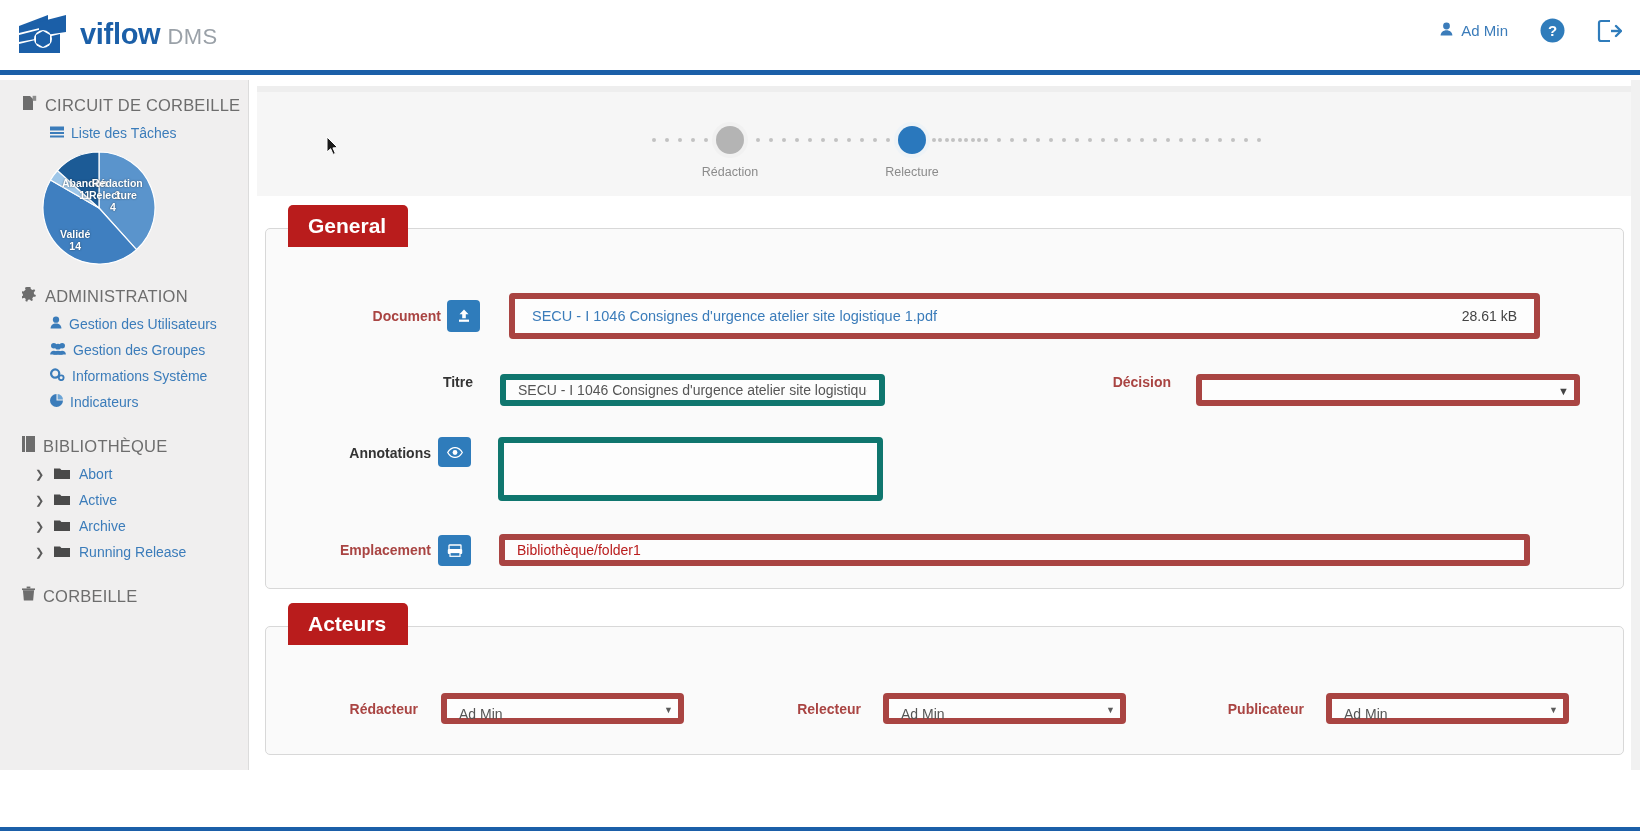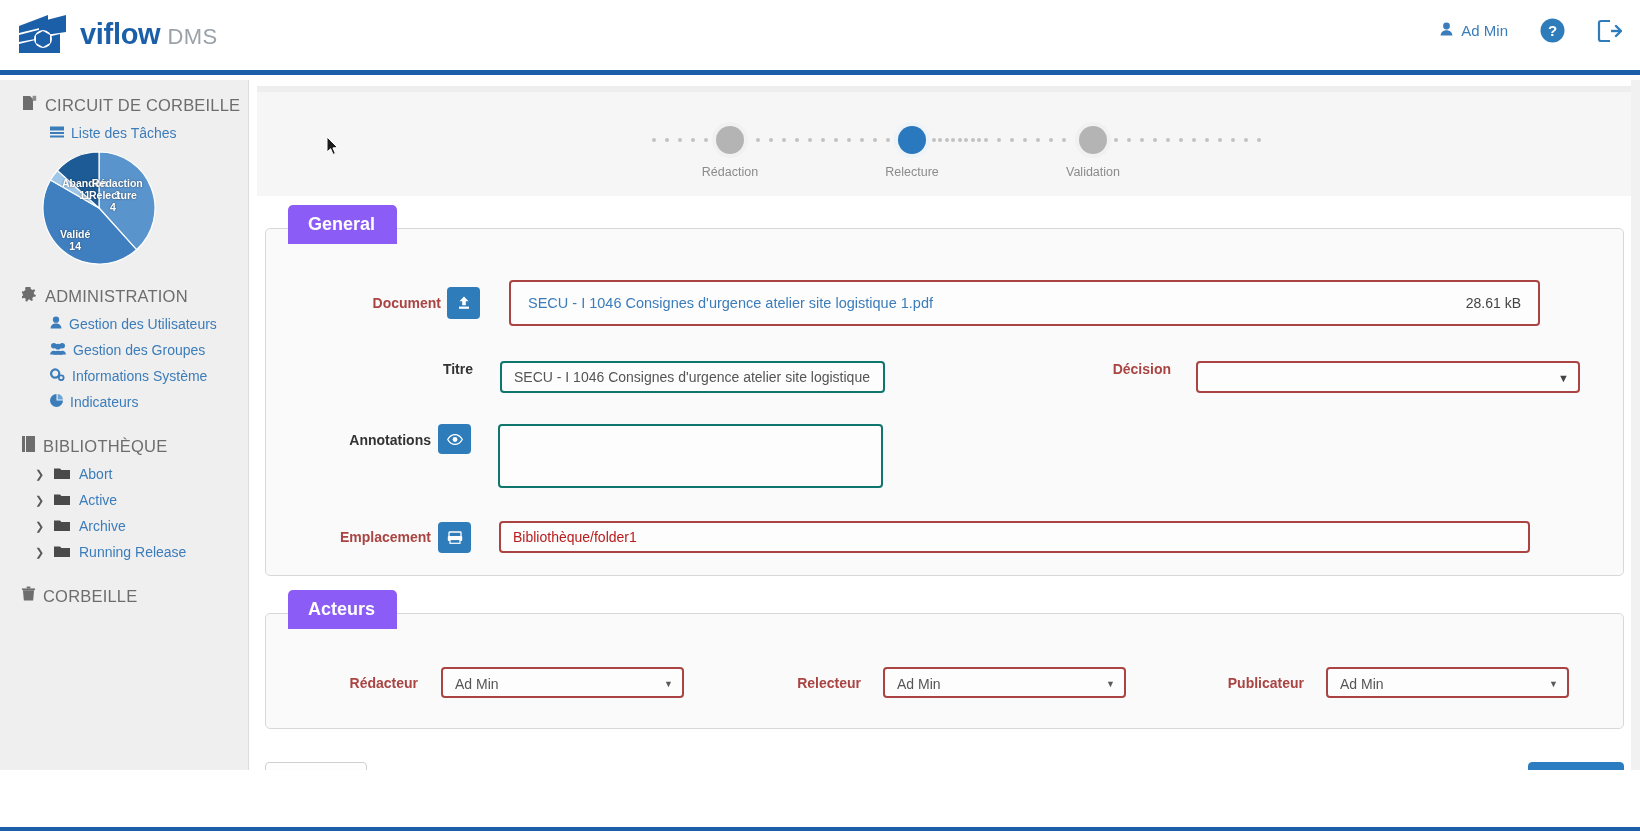--- a/index.html
+++ b/index.html
@@ -89,43 +89,43 @@
   
   .panel {
     position: relative;
     margin: 0 16px;
     border: 1px solid #d8d8d8;
     border-radius: 5px;
     background: #fafafa;
   }
   .panel-legend {
     position: absolute; left: 22px; top: -24px;
-    background: #8b5cf6; color: #ffffff;
-    font-size: 18px; font-weight: bold;
+    background: #b91c1c; color: #ffffff;
+    font-size: 21px; font-weight: bold;
     padding: 9px 22px 9px 20px;
     border-radius: 5px 5px 0 0;
   }
 
-  .form-row { display: flex; align-items: flex-start; padding: 17px 0 0 0; }
+  .form-row { display: flex; align-items: flex-start; padding: 17px 0 0 0; margin-top: 13px; }
   .lbl {
     font-size: 14px; font-weight: bold; text-align: right;
     padding-top: 9px;
   }
   .lbl.req { color: #a94442; }
   .lbl.plain { color: #333333; }
 
   .sq-btn {
     width: 34px; height: 31px; border-radius: 4px;
     background: #2f7cbb; color: #fff;
     display: flex; align-items: center; justify-content: center;
     cursor: pointer; flex: none;
   }
 
   .inp {
-    border: 2px solid #0f766e; border-radius: 4px; background: #fdfdfd;
+    border: 6px solid #0f766e; border-radius: 4px; background: #fdfdfd;
     font-size: 14px; color: #555; padding: 8px 12px;
     font-family: "Liberation Sans", sans-serif;
   }
   .inp.err { border-color: #a94442; }
   .inp.err-text { color: #b91c1c; }
 
   select.inp { -webkit-appearance: none; appearance: none; background-image: none; }
   .sel-wrap { position: relative; display: inline-block; }
   .sel-caret {
     position: absolute; right: 11px; top: 50%; transform: translateY(-45%);
@@ -423,24 +423,20 @@
       </div>
 
       <div class="step" style="left:403px;">
         <div class="step-dot"></div>
         <div class="step-label">Rédaction</div>
       </div>
       <div class="step" style="left:585px;">
         <div class="step-dot active"></div>
         <div class="step-label">Relecture</div>
       </div>
-      <div class="step" style="left:766px;">
-        <div class="step-dot"></div>
-        <div class="step-label">Validation</div>
-      </div>
     </div>
   </div>
 
   <div style="height:32px;"></div>
   <div class="panel" style="padding:34px 0 22px 0;">
     <div class="panel-legend">General</div>
 
     <div class="form-row" style="align-items:center; margin-bottom:18px;">
       <div class="lbl req" style="width:175px; padding-top:0;">Document</div>
       <div class="sq-btn" style="margin-left:6px; width:33px; height:32px;">

